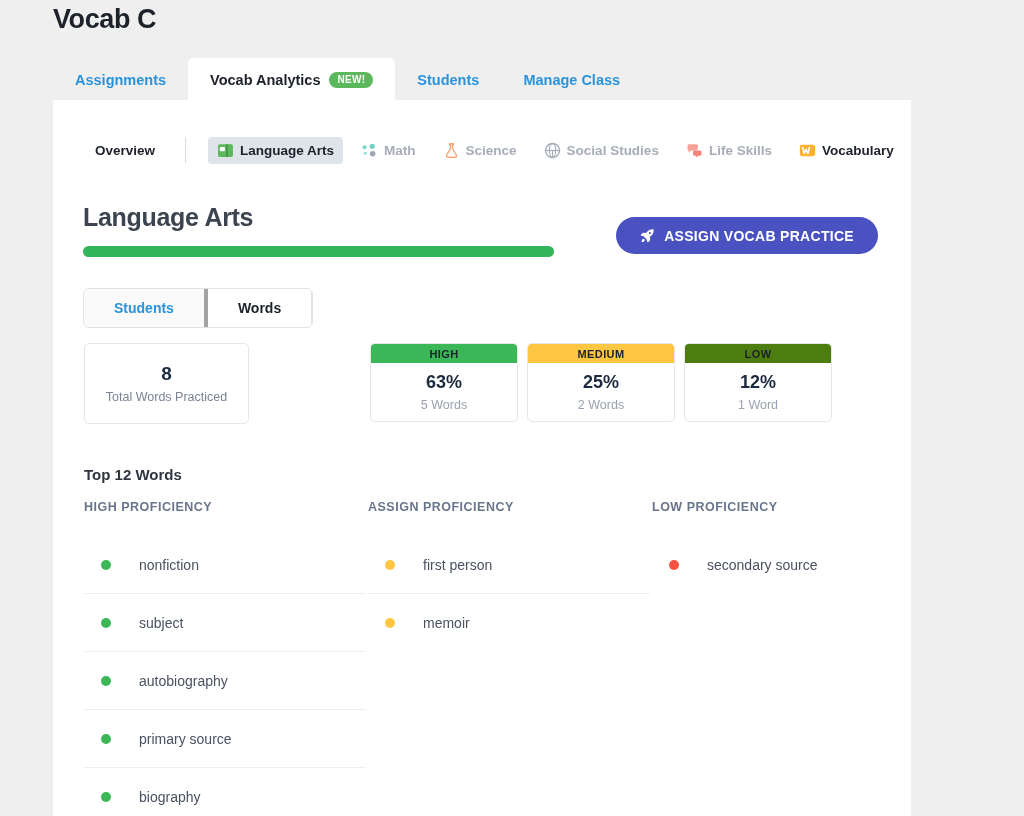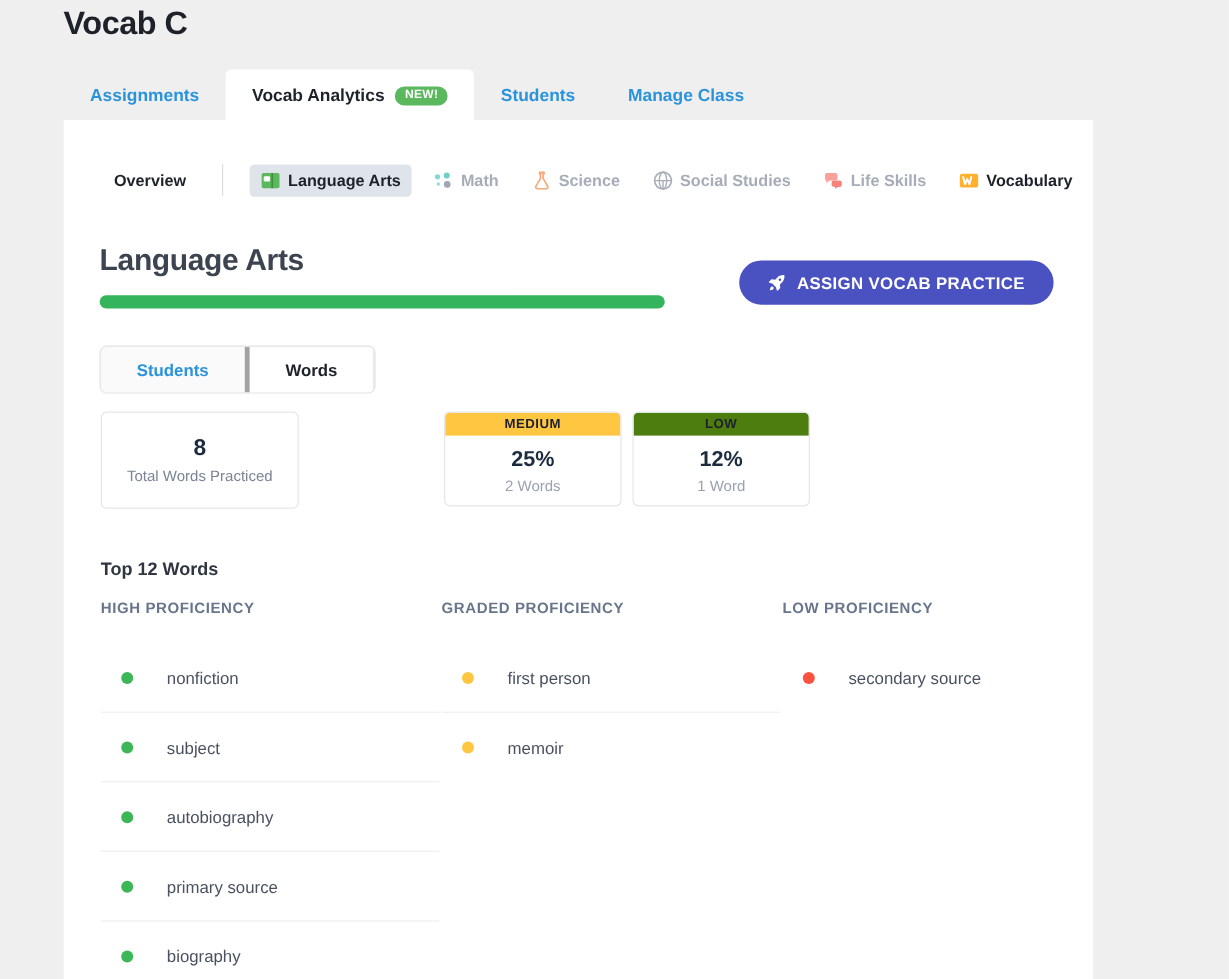--- a/index.html
+++ b/index.html
@@ -423,20 +423,27 @@
       <div class="seg-item active">Words</div>
     </div>
 
   <div class="total-card">
     <div class="total-num">8</div>
     <div class="total-label">Total Words Practiced</div>
   </div>
 
   <div class="prof-cards" id="prof-cards">
       <div class="prof-card">
+        <div class="prof-head" style="background: rgb(60, 183, 88);">HIGH</div>
+        <div class="prof-body">
+          <div class="prof-pct">63%</div>
+          <div class="prof-sub">5 Words</div>
+        </div>
+      </div>
+      <div class="prof-card">
         <div class="prof-head" style="background: rgb(255, 198, 66);">MEDIUM</div>
         <div class="prof-body">
           <div class="prof-pct">25%</div>
           <div class="prof-sub">2 Words</div>
         </div>
       </div>
       <div class="prof-card">
         <div class="prof-head" style="background: #4d7c0f;">LOW</div>
         <div class="prof-body">
           <div class="prof-pct">12%</div>
@@ -465,21 +472,21 @@
         <div class="word-row">
           <span class="dot" style="background: rgb(60, 183, 88);"></span>
           <span class="word-text">primary source</span>
         </div>
         <div class="word-row last">
           <span class="dot" style="background: rgb(60, 183, 88);"></span>
           <span class="word-text">biography</span>
         </div>
       </div>
       <div class="col">
-        <div class="col-head">GRADED PROFICIENCY</div>
+        <div class="col-head">ASSIGN PROFICIENCY</div>
         <div class="word-row">
           <span class="dot" style="background: rgb(255, 198, 66);"></span>
           <span class="word-text">first person</span>
         </div>
         <div class="word-row last">
           <span class="dot" style="background: rgb(255, 198, 66);"></span>
           <span class="word-text">memoir</span>
         </div>
       </div>
       <div class="col">

